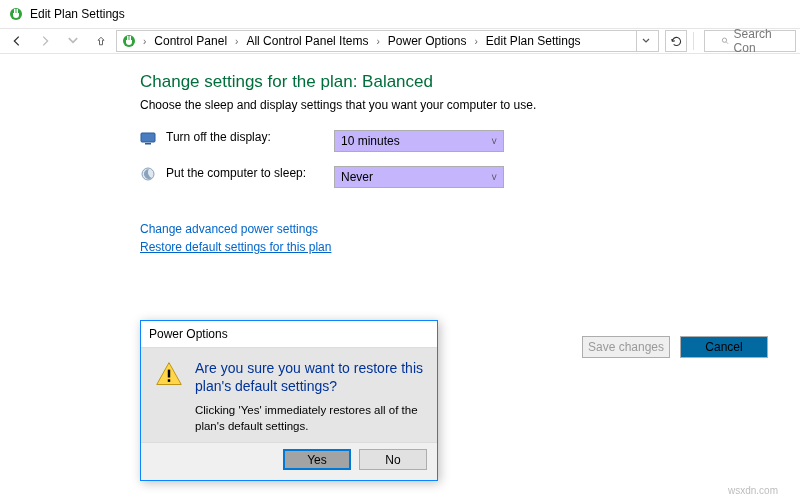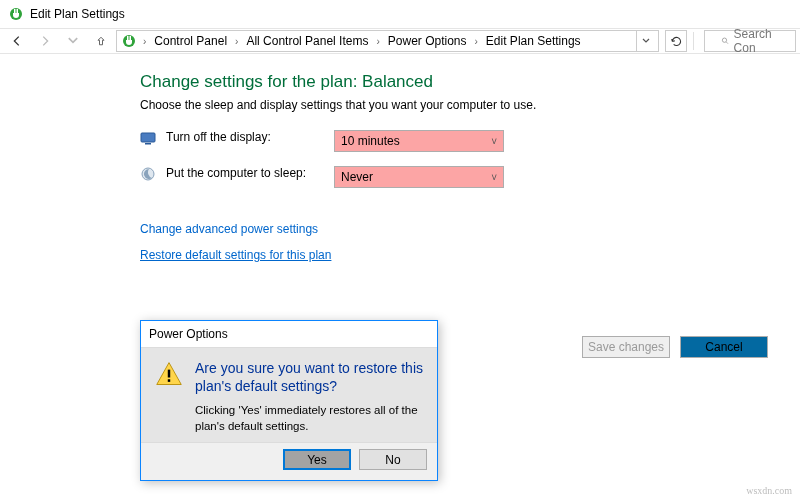--- a/index.html
+++ b/index.html
@@ -26,43 +26,43 @@
   .search-box { width: 92px; height: 22px; border: 1px solid #ccc; margin-left: 4px; display: flex; align-items: center; padding: 0 16px; color: #777; gap:4px; }
   .search-box svg { width:12px; height:12px; }
 
   
   .main { padding: 18px 0 0 140px; }
   .h1 { color: #006e3a; font-size: 17px; font-weight: 400; margin-bottom: 6px; }
   .desc { font-size: 12px; margin-bottom: 18px; }
   .row { display: flex; align-items: flex-start; margin-bottom: 14px; }
   .row-icon { width: 16px; height: 16px; margin-right: 10px; }
   .row-label { width: 168px; }
-  .select { width: 170px; height: 22px; border: 1px solid #adadad; background: #fca5a5; display: flex; align-items: center; padding: 0 6px; justify-content: space-between; font-size:12px; }
+  .select { width: 170px; height: 22px; border: 1px solid #adadad; background: #c4b5fd; display: flex; align-items: center; padding: 0 6px; justify-content: space-between; font-size:12px; }
   .select .chev { font-size: 10px; color: #555; }
   .link { color: #0066cc; font-size: 12px; display: inline-block; margin-top: 20px; cursor: pointer; }
-  .link.underline { text-decoration: underline; margin-top: 12px; }
+  .link.underline { text-decoration: underline; margin-top: 4px; }
 
   
   .footer-btns { position: absolute; right: 32px; top: 336px; display: flex; gap: 10px; }
   .btn { min-width: 88px; height: 22px; border: 1px solid #adadad; background: #0369a1; font-size: 12px; display:flex; align-items:center; justify-content:center; }
   .btn.disabled { color: #9a9a9a; background: #efefef; }
 
   
   .dialog { position: absolute; left: 140px; top: 320px; width: 298px; background: #fff; border: 1px solid #0a84ff; box-shadow: 2px 2px 10px rgba(0,0,0,0.25); }
   .dlg-title { height: 26px; display: flex; align-items: center; padding: 0 8px; font-size: 12px; background:#fff; }
   .dlg-body-wrap { border-top:1px solid #dcdcdc; background:#e5e5e5;}
   .dlg-body { display: flex; padding: 12px 14px 8px 14px; gap: 12px; }
   .warn-icon { width: 28px; height: 28px; flex: none; }
   .dlg-text .dlg-h { color: #003399; font-size: 14px; margin-bottom: 8px; line-height:1.25;}
   .dlg-text .dlg-p { font-size: 11.5px; line-height:1.35;}
   .dlg-btns { display: flex; gap: 8px; justify-content: flex-end; padding: 6px 10px 10px 10px; background: #f0f0f0; border-top:1px solid #dcdcdc;}
   .dlg-btn { width: 68px; height: 21px; border: 1px solid #adadad; background: #e1e1e1; font-size: 12px; display:flex; align-items:center; justify-content:center;}
   .dlg-btn.primary { border: 1px solid #0078d7; box-shadow: inset 0 0 0 1px #0078d7; background:#a3a3a3;}
 
-  .watermark { position:absolute; right:8px; bottom:4px; font-size:10px; color:#bdbdbd;font-family:Liberation Serif, serif; }
+  .watermark { position:absolute; right:22px; bottom:4px; font-size:10px; color:#bdbdbd; }
 </style>
 </head>
 <body>
 
 <div class="title-bar">
   <svg class="plug-icon" viewBox="0 0 16 16">
     <circle cx="8" cy="8" r="6" fill="#2fa33a"></circle>
     <rect x="6" y="3" width="1.5" height="4" fill="#fff"></rect>
     <rect x="8.5" y="3" width="1.5" height="4" fill="#fff"></rect>
     <path d="M5 7h6v2a3 3 0 0 1-6 0z" fill="#fff"></path>

